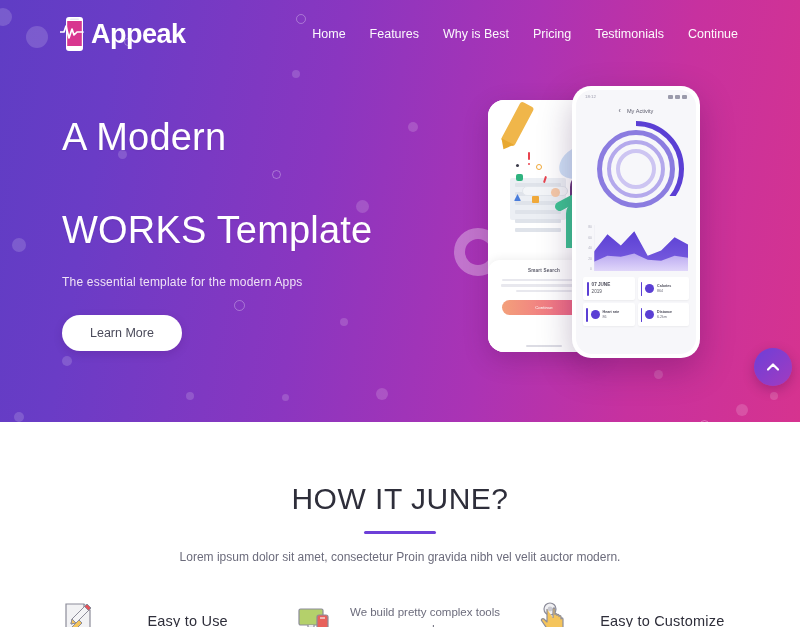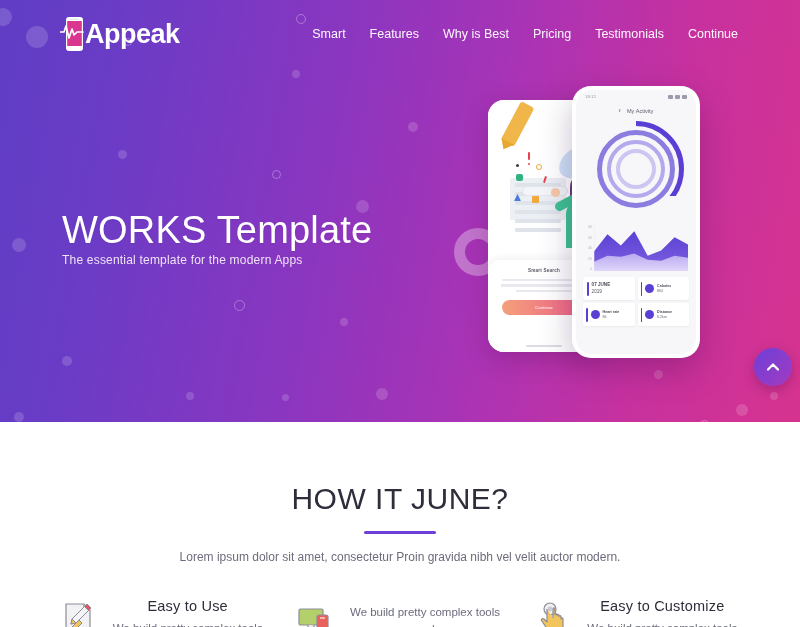--- a/index.html
+++ b/index.html
@@ -28,40 +28,40 @@
     border:1px solid rgba(255,255,255,0.30);
   }
 
   
   .navbar {
     position:relative; z-index:5;
     display:flex; align-items:center; justify-content:space-between;
     padding:12px 62px 0 60px;
     height:56px;
   }
-  .brand { display:flex; align-items:center; gap:1px; }
+  .brand { display:flex; align-items:center; gap:7px; }
   .brand-mark { width:24px; height:36px; position:relative; flex:none; }
   .brand-text {
     color:#fff; font-size:27px; font-weight:bold; letter-spacing:-0.5px;
     line-height:1;
   }
   .nav-links { display:flex; align-items:center; gap:24px; }
   .nav-link {
     color:#fff; font-size:12.5px; text-decoration:none; white-space:nowrap;
     opacity:0.97;
   }
 
   
   .hero-copy { position:relative; z-index:4; padding:58px 0 0 62px; width:420px; }
   .hero-title {
     color:#fff; font-size:38px; line-height:1.22; font-weight:normal;
     letter-spacing:0.2px; text-shadow:0 1px 2px rgba(0,0,0,0.07);
   }
   .hero-sub {
-    color:#efe2f6; font-size:12px; letter-spacing:0.2px;
+    color:#efe2f6; font-size:12px; margin-top:22px; letter-spacing:0.2px;
   }
   .btn-learn {
     display:inline-block; margin-top:26px;
     background:#fff; color:#4a4a5a;
     border:none; border-radius:22px;
     padding:11px 28px; font-size:12.5px;
     font-family:inherit; cursor:pointer;
     box-shadow:0 3px 10px rgba(60,0,80,0.16);
   }
 
@@ -234,21 +234,21 @@
     margin:15px auto 0; border-radius:2px;
   }
   .works-sub { margin-top:16px; font-size:12px; color:#6c6c7c; }
 
   .features {
     display:flex; padding:34px 60px 0; gap:32px;
   }
   .feature { display:flex; gap:14px; flex:1; align-items:flex-start; }
   .feature-icon { width:36px; height:36px; flex:none; position:relative; margin-top:2px; }
   .feature-txt h3 {
-    font-size:14.5px; color:#2e2e3a; font-weight:normal; letter-spacing:0.2px;
+    font-size:14.5px; color:#2e2e3a; font-weight:normal; letter-spacing:0.2px;margin-top:15px;
   }
   .feature-txt p { margin-top:6px; font-size:11.5px; color:#6c6c7c; line-height:1.5; }
 </style>
 </head>
 <body>
 
 <section class="hero">
 
   <div class="bubble" style="left:-6px;top:8px;width:18px;height:18px;"></div>
   <div class="bubble" style="left:26px;top:26px;width:22px;height:22px;"></div>
@@ -281,36 +281,37 @@
           <rect x="7.2" y="5" width="14.6" height="25" fill="#d8368f"></rect>
           <rect x="10" y="2.4" width="9" height="1.6" rx="0.8" fill="#e9e9ef"></rect>
           <circle cx="14.5" cy="32.3" r="1.7" fill="#ffffff"></circle>
           <path d="M0 16 L4 16 L6 10 L9 22 L12 13 L14 19 L17 16 L23 16" fill="none" stroke="#ffffff" stroke-width="1.7" stroke-linejoin="round" stroke-linecap="round"></path>
         </svg>
       </span>
       <span class="brand-text">Appeak</span>
     </div>
 
     <div class="nav-links">
-      <a class="nav-link" href="#">Smart</a>
+      <a class="nav-link" href="#">Home</a>
       <a class="nav-link" href="#">Features</a>
       <a class="nav-link" href="#">Why is Best</a>
       <a class="nav-link" href="#">Pricing</a>
       <a class="nav-link" href="#">Testimonials</a>
       <a class="nav-link" href="#">Continue</a>
     </div>
   </nav>
 
   <div class="hero-copy">
     <h1 class="hero-title">
-      <br>
+      <span>A Modern</span><br>
       <br>
       <span>WORKS Template</span>
     </h1>
     <p class="hero-sub">The essential template for the modern Apps</p>
+    <button class="btn-learn">Learn More</button>
   </div>
 
   <div class="art">
 
     <div class="circle-ring"></div>
 
     <div class="phone-back">
       <div class="pb-illus">
         <div class="pb-blob-blue"></div>
         <div class="pb-pencil"></div>

